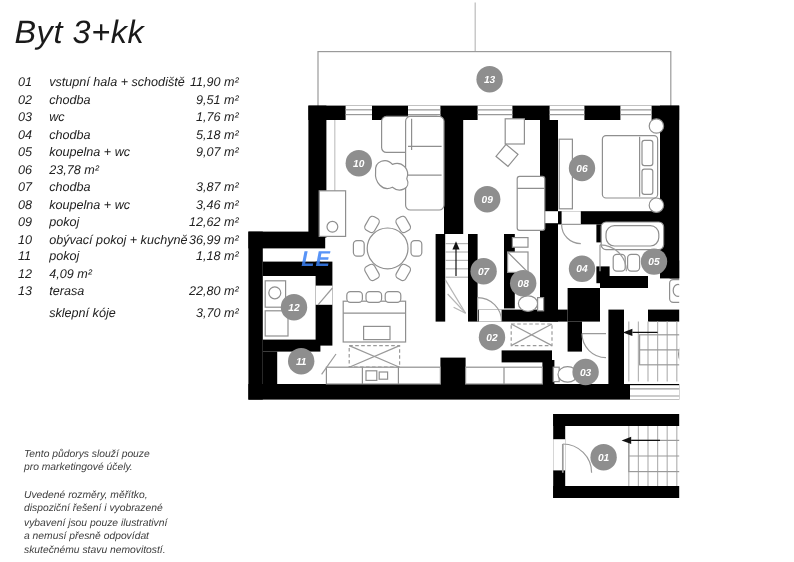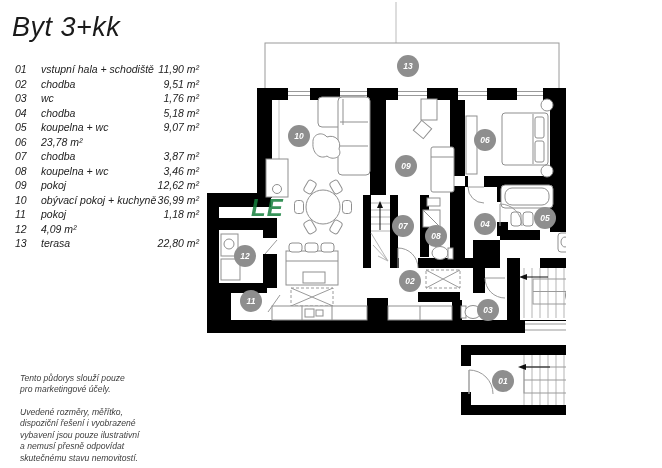--- a/index.html
+++ b/index.html
@@ -10,22 +10,22 @@
   .legend{position:absolute;left:15px;top:62px;width:184px;font-size:10.5px;color:#222;}
   .lrow{display:flex;line-height:14.5px;white-space:nowrap;}
   .lrow.gap{margin-top:3px;}
   .lnum{width:26px;flex:0 0 26px;}
   .lname{flex:1 1 auto;}
   .larea{flex:0 0 auto;text-align:left;}
   .disclaimer{position:absolute;left:20px;width:180px;font-size:8.6px;line-height:11.4px;
               color:#3d3d3d;white-space:pre-line;}
   .disc1{top:373px;}
   .disc2{top:407px;}
-  .watermark{position:absolute;left:251px;top:194px;font-size:24px;font-weight:bold;
-             color:#15803d;opacity:.85;letter-spacing:1px;z-index:3;}
+  .watermark{position:absolute;left:251px;top:206px;font-size:18px;font-weight:bold;
+             color:#3b82f6;opacity:.85;letter-spacing:1px;z-index:3;}
   svg.plan{position:absolute;left:0;top:0;z-index:1;}
   .wall{fill:#000;}
   .furn{fill:#fff;stroke:#8f8f8f;stroke-width:1;}
   .thin{stroke:#9a9a9a;stroke-width:1;fill:none;}
   .tread{stroke:#b5b5b5;stroke-width:1;}
   .badge{fill:#8e8e8e;}
   .badge-t{fill:#fff;font-size:8.5px;font-weight:bold;text-anchor:middle;
            font-family:"Liberation Sans",sans-serif;}
 </style>
 </head>
@@ -91,20 +91,25 @@
         <span class="larea">1,18 m²</span>
       </div>
     <div class="lrow">
         <span class="lnum">12</span>
         <span class="larea">4,09 m²</span>
       </div>
     <div class="lrow">
         <span class="lnum">13</span>
         <span class="lname">terasa</span>
         <span class="larea">22,80 m²</span>
+      </div>
+    <div class="lrow gap">
+        <span class="lnum"></span>
+        <span class="lname">sklepní kóje</span>
+        <span class="larea">3,70 m²</span>
       </div>
   </div>
 
   <div class="disclaimer disc1">Tento půdorys slouží pouze
 pro marketingové účely.</div>
   <div class="disclaimer disc2">Uvedené rozměry, měřítko,
 dispoziční řešení i vyobrazené
 vybavení jsou pouze ilustrativní
 a nemusí přesně odpovídat
 skutečnému stavu nemovitostí.</div>

